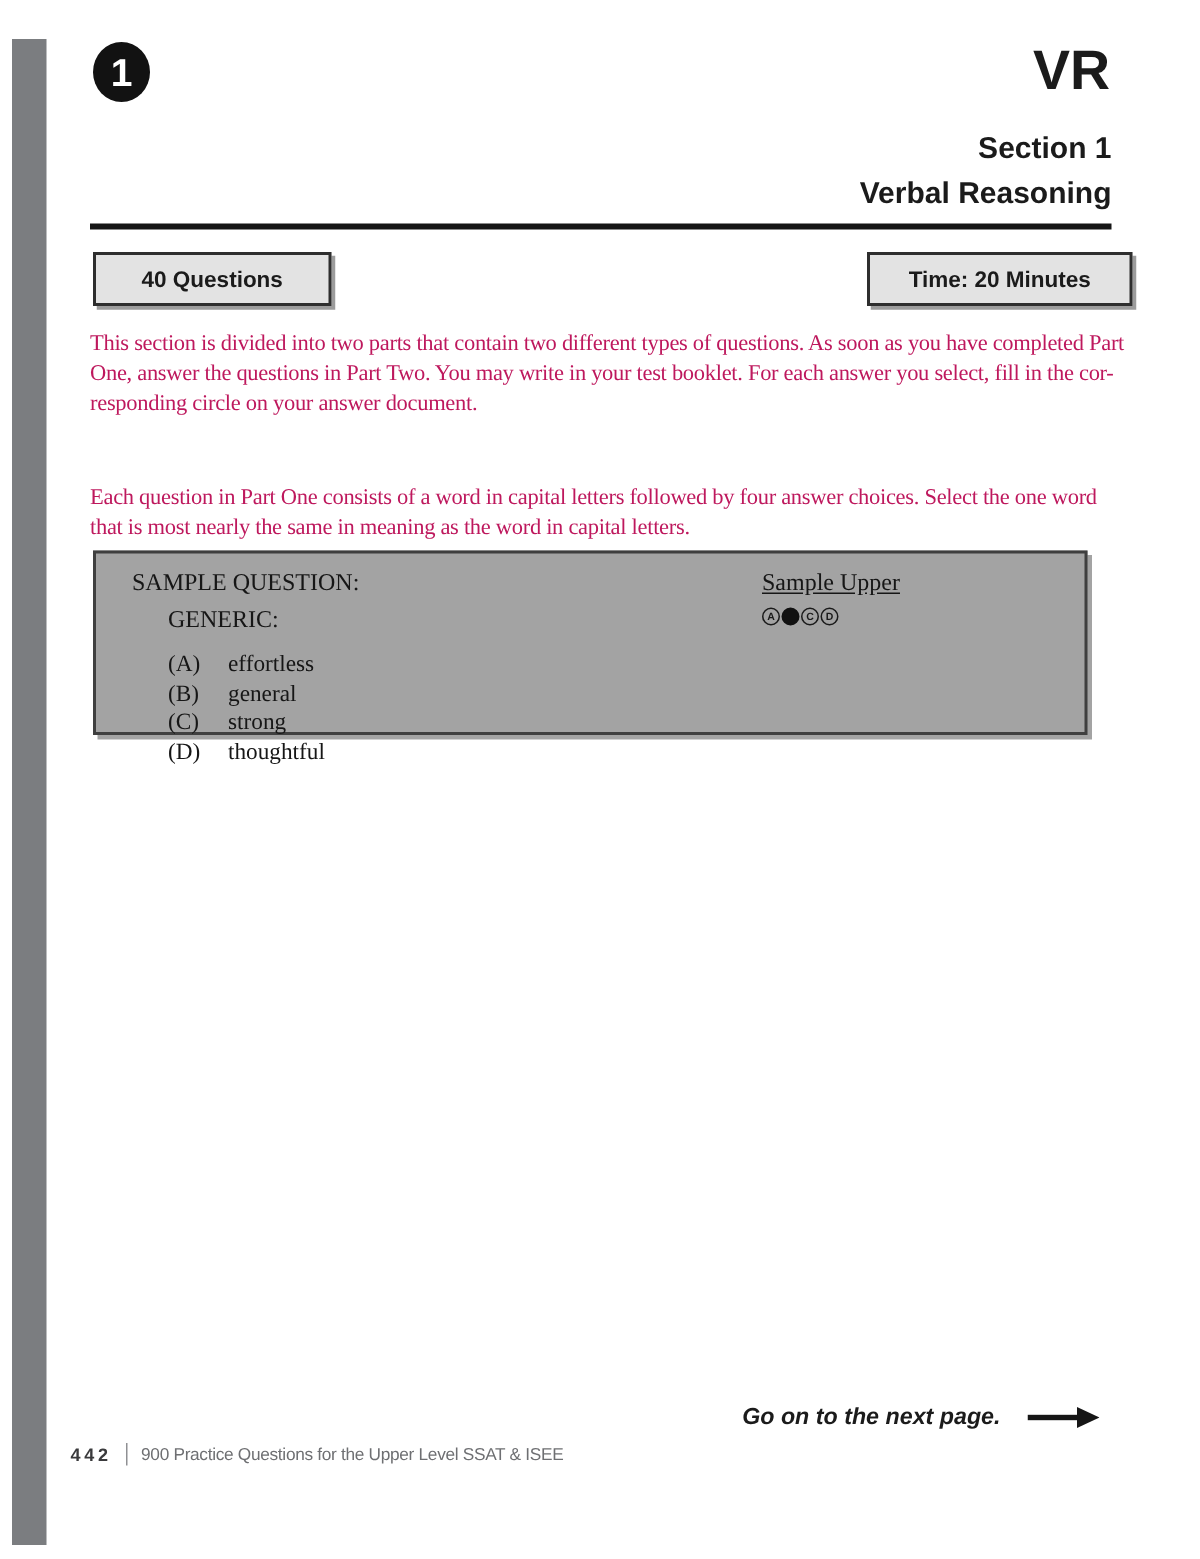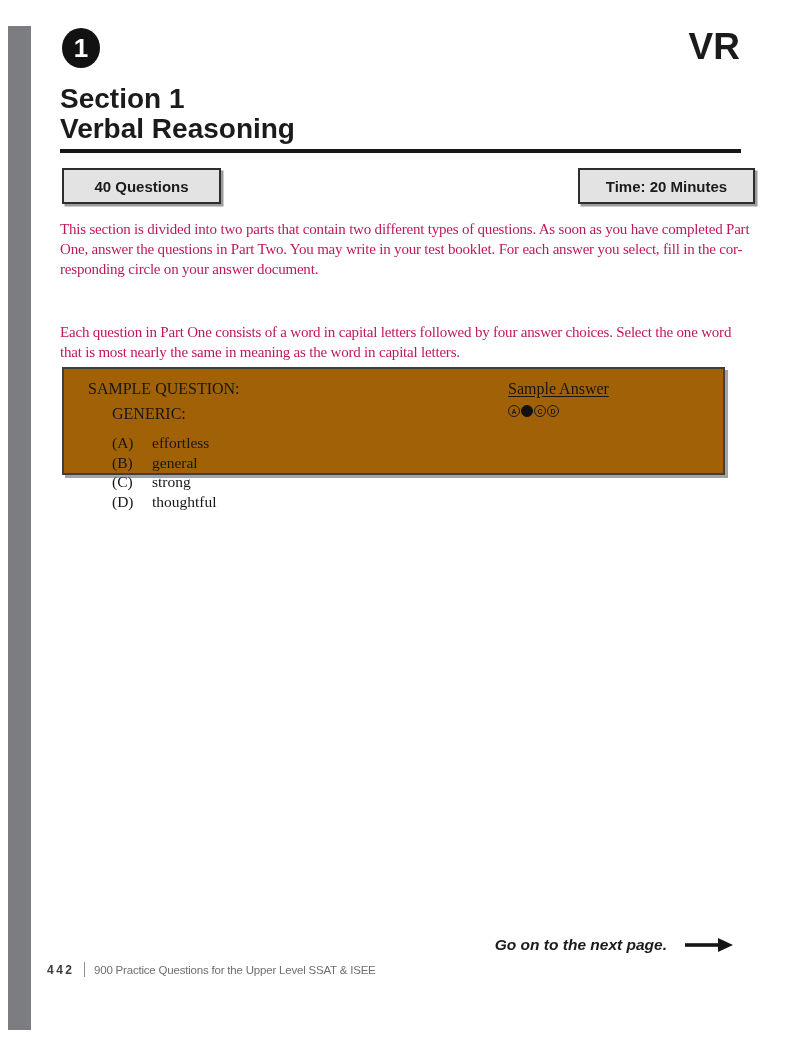--- a/index.html
+++ b/index.html
@@ -8,41 +8,41 @@
 
   
   .edge-bar{position:absolute;left:8px;top:26px;width:23px;height:1004px;background:#7b7d80;}
 
   
   .badge{position:absolute;left:62px;top:28px;width:38px;height:40px;border-radius:50%;
          background:#121212;color:#ffffff;display:flex;align-items:center;justify-content:center;
          font-family:"Liberation Sans", sans-serif;font-weight:bold;font-size:26px;}
   .corner-tag{position:absolute;right:60px;top:28px;font-family:"Liberation Sans", sans-serif;
          font-weight:bold;font-size:37px;line-height:1;color:#1b1b1b;}
-  .section-title{position:absolute;left:60px;top:84px;width:681px;text-align:left;
-         font-family:"Liberation Sans", sans-serif;font-weight:bold;font-size:28px;line-height:30px;color:#1b1b1b;}
+  .section-title{position:absolute;left:60px;top:84px;width:681px;text-align:right;
+         font-family:"Liberation Sans", sans-serif;font-weight:bold;font-size:20px;line-height:30px;color:#1b1b1b;}
   .rule{position:absolute;left:60px;top:149px;width:681px;height:4px;background:#161616;}
 
   
   .info-box{position:absolute;top:168px;height:36px;background:#e3e3e3;border:2px solid #2e2e2e;
          box-shadow:2.5px 2.5px 0 #9c9c9c;display:flex;align-items:center;justify-content:center;
          font-family:"Liberation Sans", sans-serif;font-weight:bold;font-size:15px;color:#1b1b1b;box-sizing:border-box;}
   .box-questions{left:62px;width:159px;}
   .box-time{left:578px;width:177px;}
 
   
   .para{position:absolute;left:60px;font-size:15px;line-height:20px;white-space:pre;
         letter-spacing:-0.2px;color:#be185d;}
   .intro{top:219px;}
   .part-desc{top:322px;}
   .part-heading{position:absolute;left:60px;top:287px;font-family:"Liberation Sans", sans-serif;
         font-weight:bold;font-size:17px;color:#1b1b1b;white-space:pre;}
 
   
-  .sample-box{position:absolute;left:62px;top:367px;width:663px;height:108px;background:#a16207;
+  .sample-box{position:absolute;left:62px;top:367px;width:663px;height:123px;background:#a3a3a3;
         border:2px solid #3f3f3f;box-shadow:3px 3px 0 #a3a3a3;box-sizing:border-box;}
   .sample-q-label{position:absolute;left:24px;top:11px;font-size:16px;}
   .sample-a-label{position:absolute;left:444px;top:11px;font-size:16px;text-decoration:underline;text-underline-offset:2px;}
   .sample-stem{position:absolute;left:48px;top:36px;font-size:16px;}
   .bubble-row{position:absolute;left:444px;top:36px;display:flex;align-items:center;}
   .bubble{width:12px;height:12px;border:1.4px solid #1a1a1a;border-radius:50%;margin-right:1px;
         display:inline-flex;align-items:center;justify-content:center;
         font-family:"Liberation Sans", sans-serif;font-size:7px;font-weight:bold;color:#1a1a1a;box-sizing:border-box;}
   .bubble.filled{background:#111111;border-color:#111111;}
   .choice-list{position:absolute;left:48px;top:64px;font-size:15.5px;line-height:19.5px;}
@@ -90,21 +90,21 @@
   <div class="para intro">This section is divided into two parts that contain two different types of questions. As soon as you have completed Part
 One, answer the questions in Part Two. You may write in your test booklet. For each answer you select, fill in the cor-
 responding circle on your answer document.</div>
 
 
   <div class="para part-desc">Each question in Part One consists of a word in capital letters followed by four answer choices. Select the one word
 that is most nearly the same in meaning as the word in capital letters.</div>
 
   <div class="sample-box">
     <div class="sample-q-label">SAMPLE QUESTION:</div>
-    <div class="sample-a-label">Sample Answer</div>
+    <div class="sample-a-label">Sample Upper</div>
     <div class="sample-stem">GENERIC:</div>
     <div class="bubble-row">
         <span class="bubble">A</span>
         <span class="bubble filled"></span>
         <span class="bubble">C</span>
         <span class="bubble">D</span>
       </div>
     <div class="choice-list">
         <div class="choice-row">
           <span class="choice-label">(A)</span>

